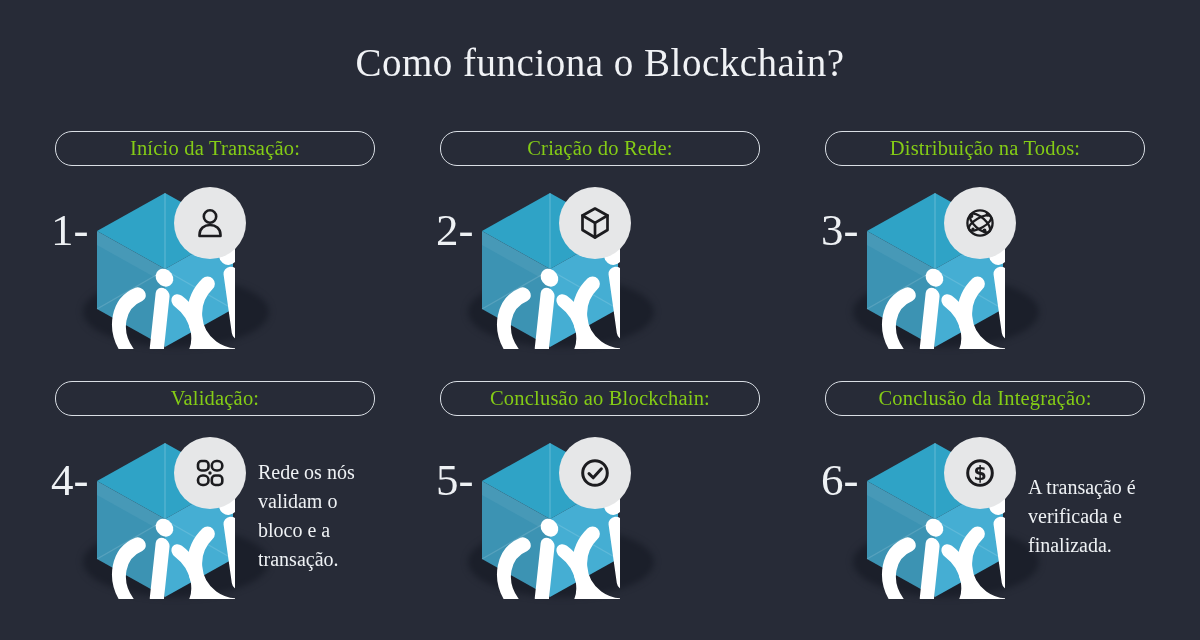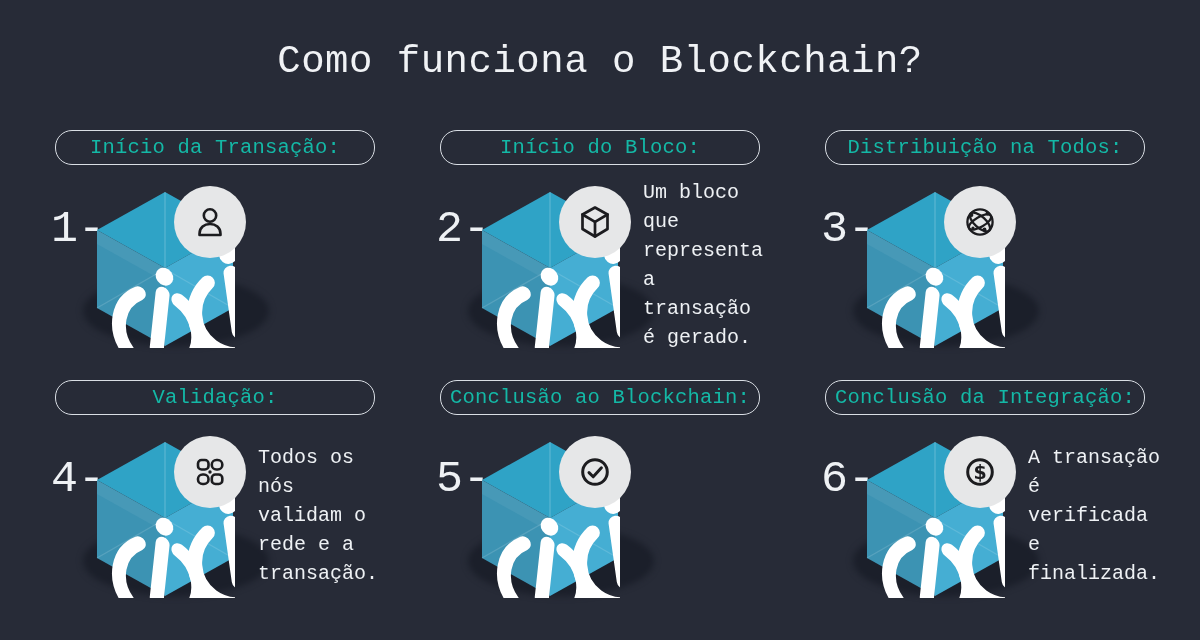--- a/index.html
+++ b/index.html
@@ -1,31 +1,31 @@
 <!DOCTYPE html>
 <html><head>
 <meta charset="utf-8">
 <style>
   html,body{margin:0;padding:0;background:#272b37;}
   .canvas{
     position:relative;width:1200px;height:640px;background:#272b37;
-    font-family:Liberation Mono, monospace;overflow:hidden;
+    font-family:Liberation Serif, serif;overflow:hidden;
   }
   .title{
     padding-top:40px;margin:0;text-align:center;
     font-size:39px;font-weight:400;letter-spacing:.5px;color:#f0f2f5;
   }
   .row{display:flex;justify-content:center;gap:65px;}
   .row1{margin-top:46px;}
   .row2{margin-top:18px;}
   .step{width:320px;position:relative;}
   .pill{
     height:33px;border:1.5px solid #d9dee4;border-radius:17px;
     display:flex;align-items:center;justify-content:center;
-    color:#14b8a6;font-size:20.5px;letter-spacing:.2px;
+    color:#84cc16;font-size:20.5px;letter-spacing:.2px;
   }
   .body{position:relative;height:197px;}
   .num{
     position:absolute;left:-4px;top:42px;
     font-size:45px;font-weight:400;color:#eef1f4;line-height:1;
   }
   .art{position:absolute;left:40px;top:25px;width:140px;height:158px;}
   .shadow{
     position:absolute;left:-12px;top:86px;width:186px;height:70px;
     background:#1b1f2a;border-radius:50%;filter:blur(3px);
@@ -139,79 +139,76 @@
           <div class="badge">
             <svg width="40" height="40">
                 <use href="#sym-user"></use>
               </svg>
           </div>
         </div>
       </div>
     </div>
 
     <div class="step">
-      <div class="pill">Início do Bloco:</div>
+      <div class="pill">Criação do Rede:</div>
       <div class="body">
         <div class="num">2-</div>
         <div class="art">
           <div class="shadow"></div>
           <svg class="cube" width="140" height="158">
               <use href="#sym-cube"></use>
             </svg>
           <div class="badge">
             <svg width="40" height="40">
                 <use href="#sym-block"></use>
               </svg>
           </div>
         </div>
+      </div>
+    </div>
+
+    <div class="step">
+      <div class="pill">Distribuição na Todos:</div>
+      <div class="body">
+        <div class="num">3-</div>
+        <div class="art">
+          <div class="shadow"></div>
+          <svg class="cube" width="140" height="158">
+              <use href="#sym-cube"></use>
+            </svg>
+          <div class="badge">
+            <svg width="40" height="40">
+                <use href="#sym-globe"></use>
+              </svg>
+          </div>
+        </div>
+      </div>
+    </div>
+
+  </div>
+
+  <div class="row row2">
+
+    <div class="step">
+      <div class="pill">Validação:</div>
+      <div class="body">
+        <div class="num">4-</div>
+        <div class="art">
+          <div class="shadow"></div>
+          <svg class="cube" width="140" height="158">
+              <use href="#sym-cube"></use>
+            </svg>
+          <div class="badge">
+            <svg width="40" height="40">
+                <use href="#sym-nodes"></use>
+              </svg>
+          </div>
+        </div>
         <div class="desc">
-            <span>Um bloco que representa a transação é gerado.</span>
-          </div>
-      </div>
-    </div>
-
-    <div class="step">
-      <div class="pill">Distribuição na Todos:</div>
-      <div class="body">
-        <div class="num">3-</div>
-        <div class="art">
-          <div class="shadow"></div>
-          <svg class="cube" width="140" height="158">
-              <use href="#sym-cube"></use>
-            </svg>
-          <div class="badge">
-            <svg width="40" height="40">
-                <use href="#sym-globe"></use>
-              </svg>
-          </div>
-        </div>
-      </div>
-    </div>
-
-  </div>
-
-  <div class="row row2">
-
-    <div class="step">
-      <div class="pill">Validação:</div>
-      <div class="body">
-        <div class="num">4-</div>
-        <div class="art">
-          <div class="shadow"></div>
-          <svg class="cube" width="140" height="158">
-              <use href="#sym-cube"></use>
-            </svg>
-          <div class="badge">
-            <svg width="40" height="40">
-                <use href="#sym-nodes"></use>
-              </svg>
-          </div>
-        </div>
-        <div class="desc">
-            <span>Todos os nós validam o rede e a transação.</span>
+            <span>Rede os nós validam o bloco e a transação.</span>
           </div>
       </div>
     </div>
 
     <div class="step">
       <div class="pill">Conclusão ao Blockchain:</div>
       <div class="body">
         <div class="num">5-</div>
         <div class="art">
           <div class="shadow"></div>

